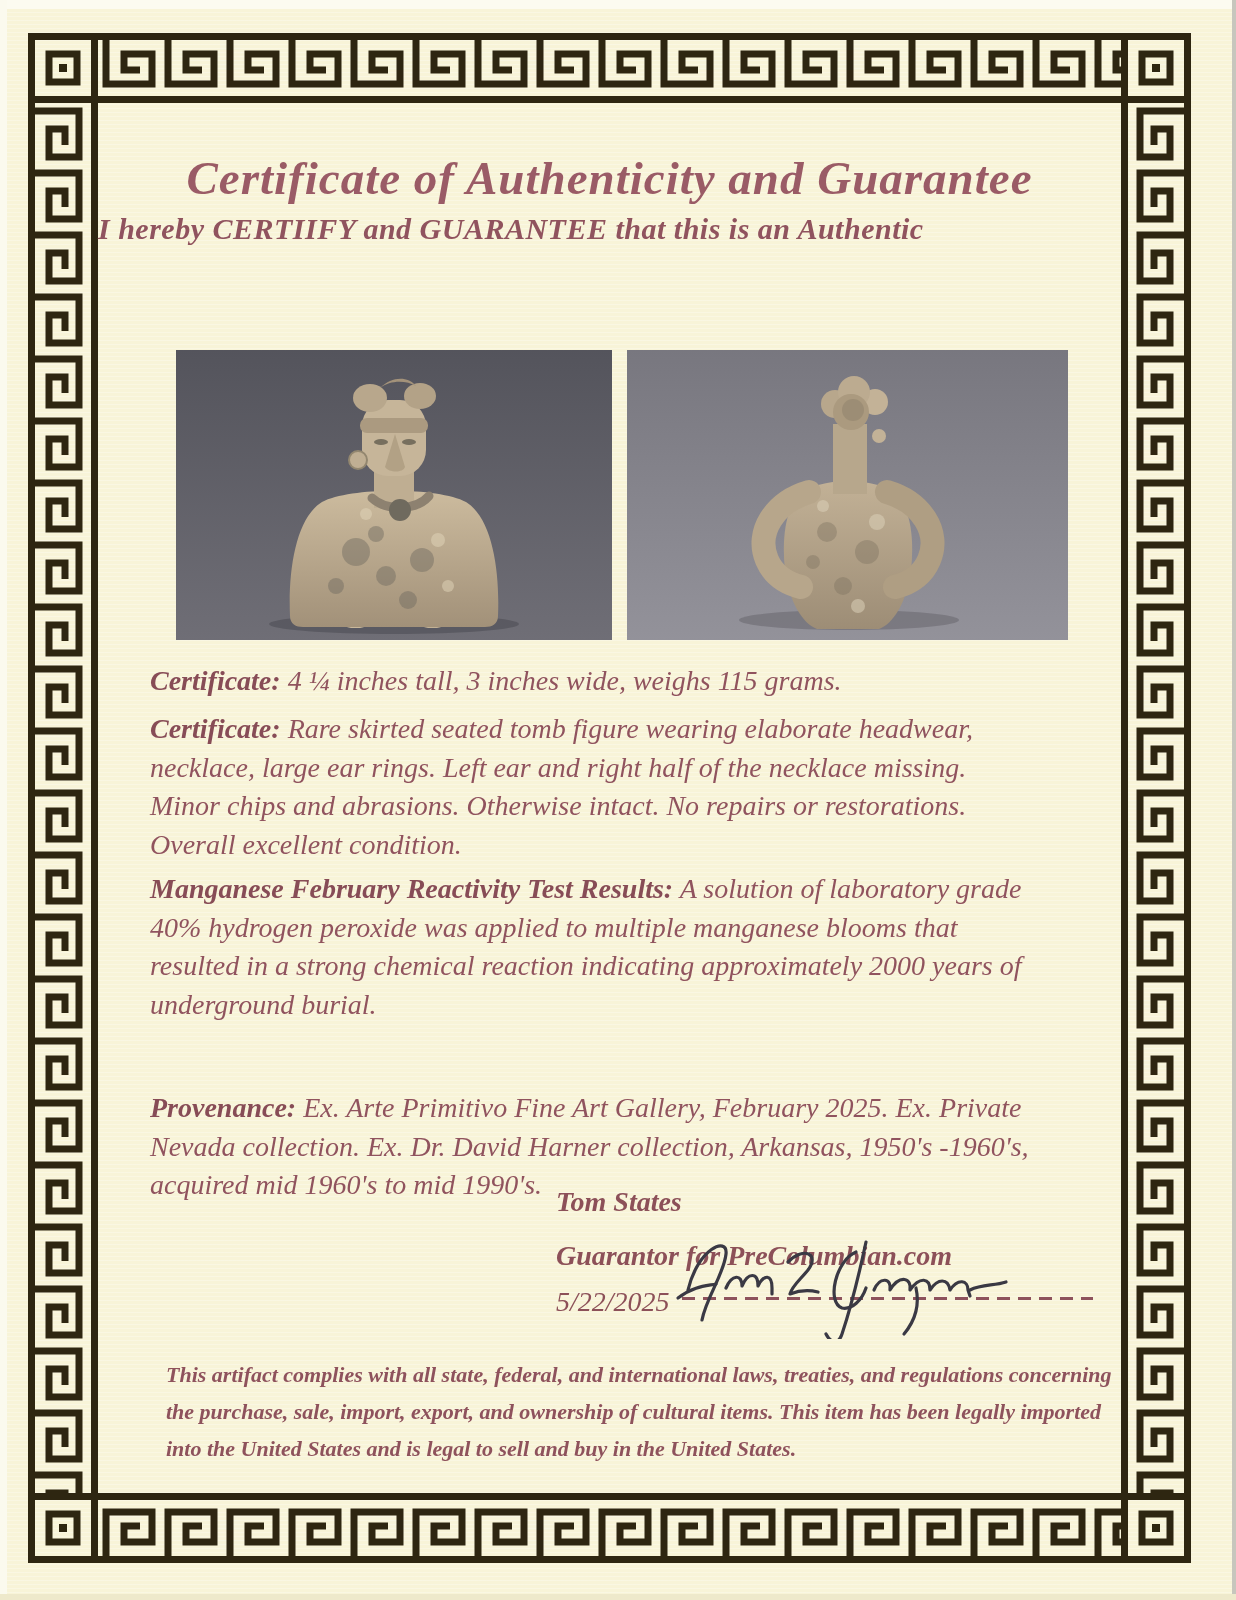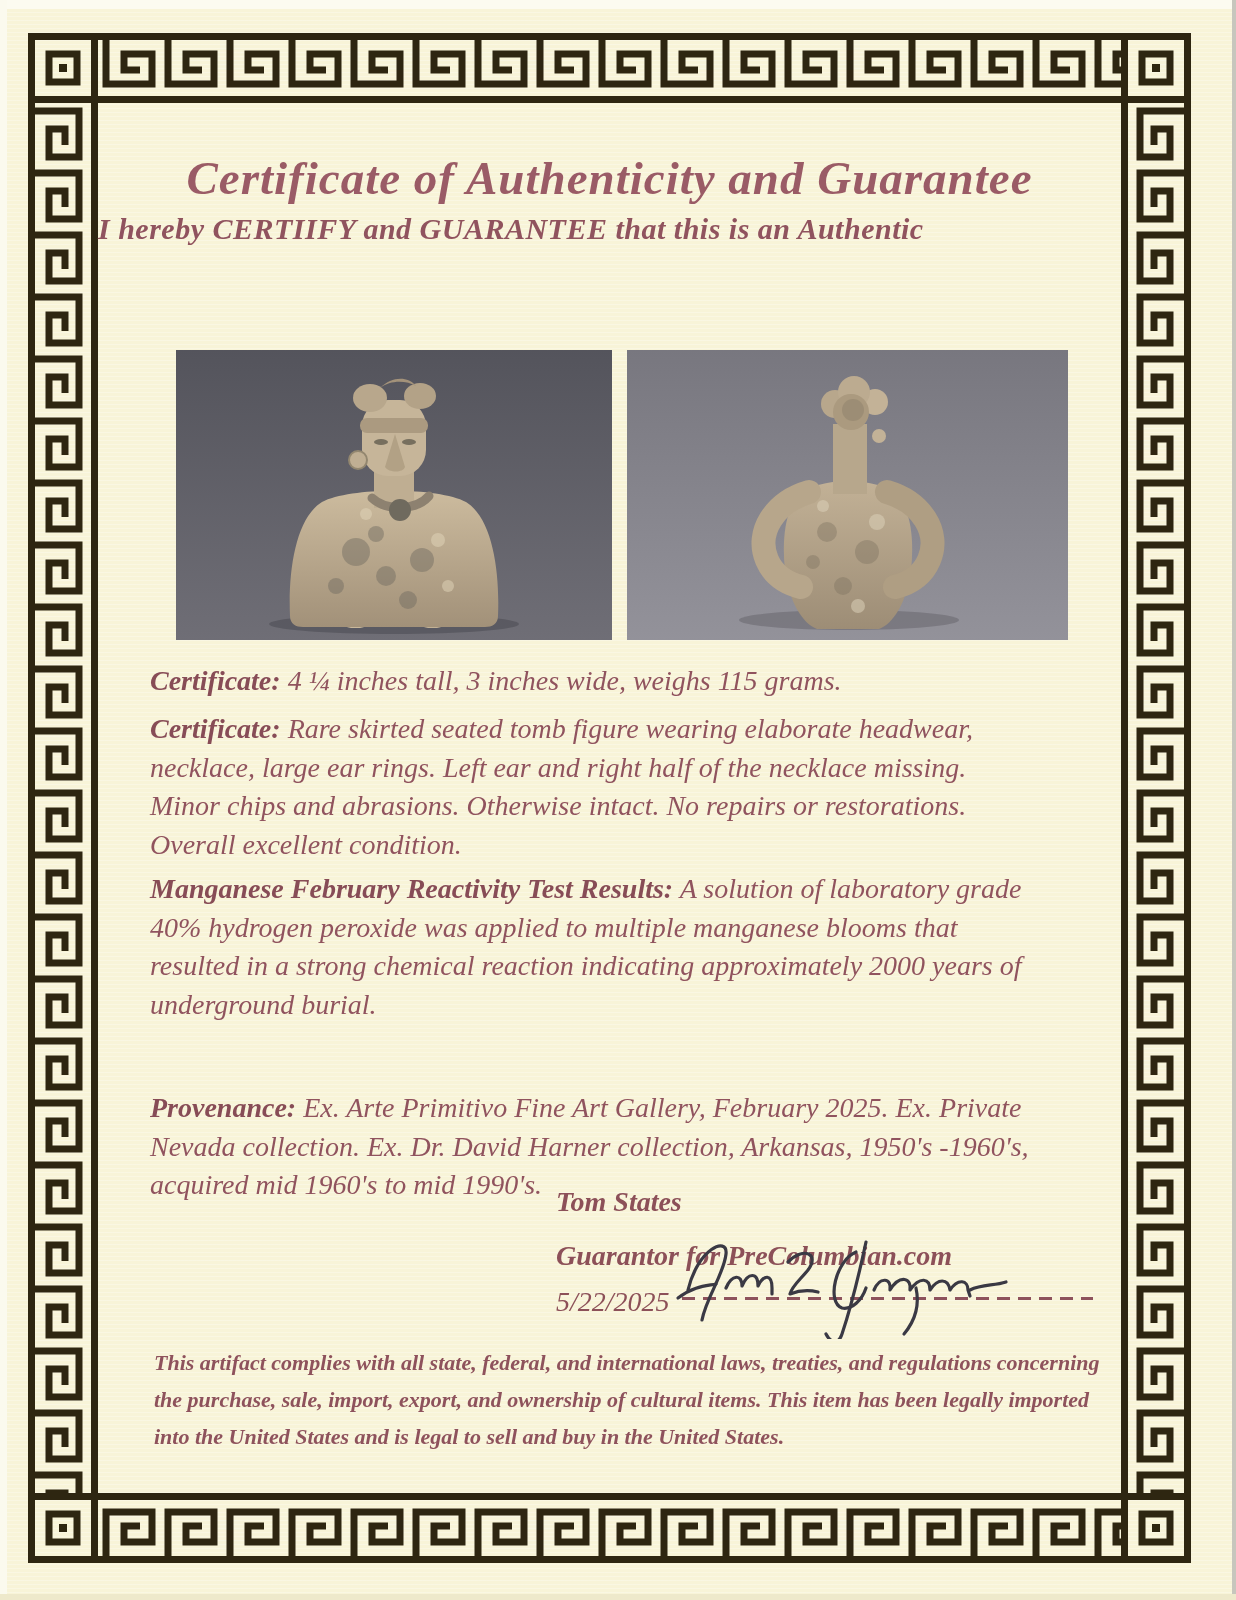--- a/index.html
+++ b/index.html
@@ -29,21 +29,21 @@
   .sec-description{top:710px;}
   .sec-manganese{top:870px;}
   .sec-provenance{top:1082px;margin-top:7px;}
   .sig-name{left:556px;top:1186px;font-size:28px;font-weight:600;color:#8c5058;}
   .sig-role{left:556px;top:1240px;font-size:28px;font-weight:600;color:#8c5058;}
   .date-row{left:556px;top:1286px;width:537px;display:flex;align-items:center;}
   .date-text{font-size:28px;color:#8c5058;}
   .dash-line{flex:1;height:3px;margin:0 0 7px 12px;
     background:repeating-linear-gradient(90deg,#8d525b 0 13px, rgba(0,0,0,0) 13px 21px);}
   .signature-svg{left:668px;top:1224px;pointer-events:none;}
-  .legal{left:150px;top:1340px;width:955px;font-size:22px;line-height:37px;margin:4px;
+  .legal{left:150px;top:1340px;width:955px;font-size:22px;line-height:37px;margin:16px;
     font-weight:600;color:#8e525c;}
 </style>
 </head>
 <body>
 
 <div class="page">
 
   <div class="edge-top"></div>
   <div class="edge-left"></div>
   <div class="edge-right"></div>

